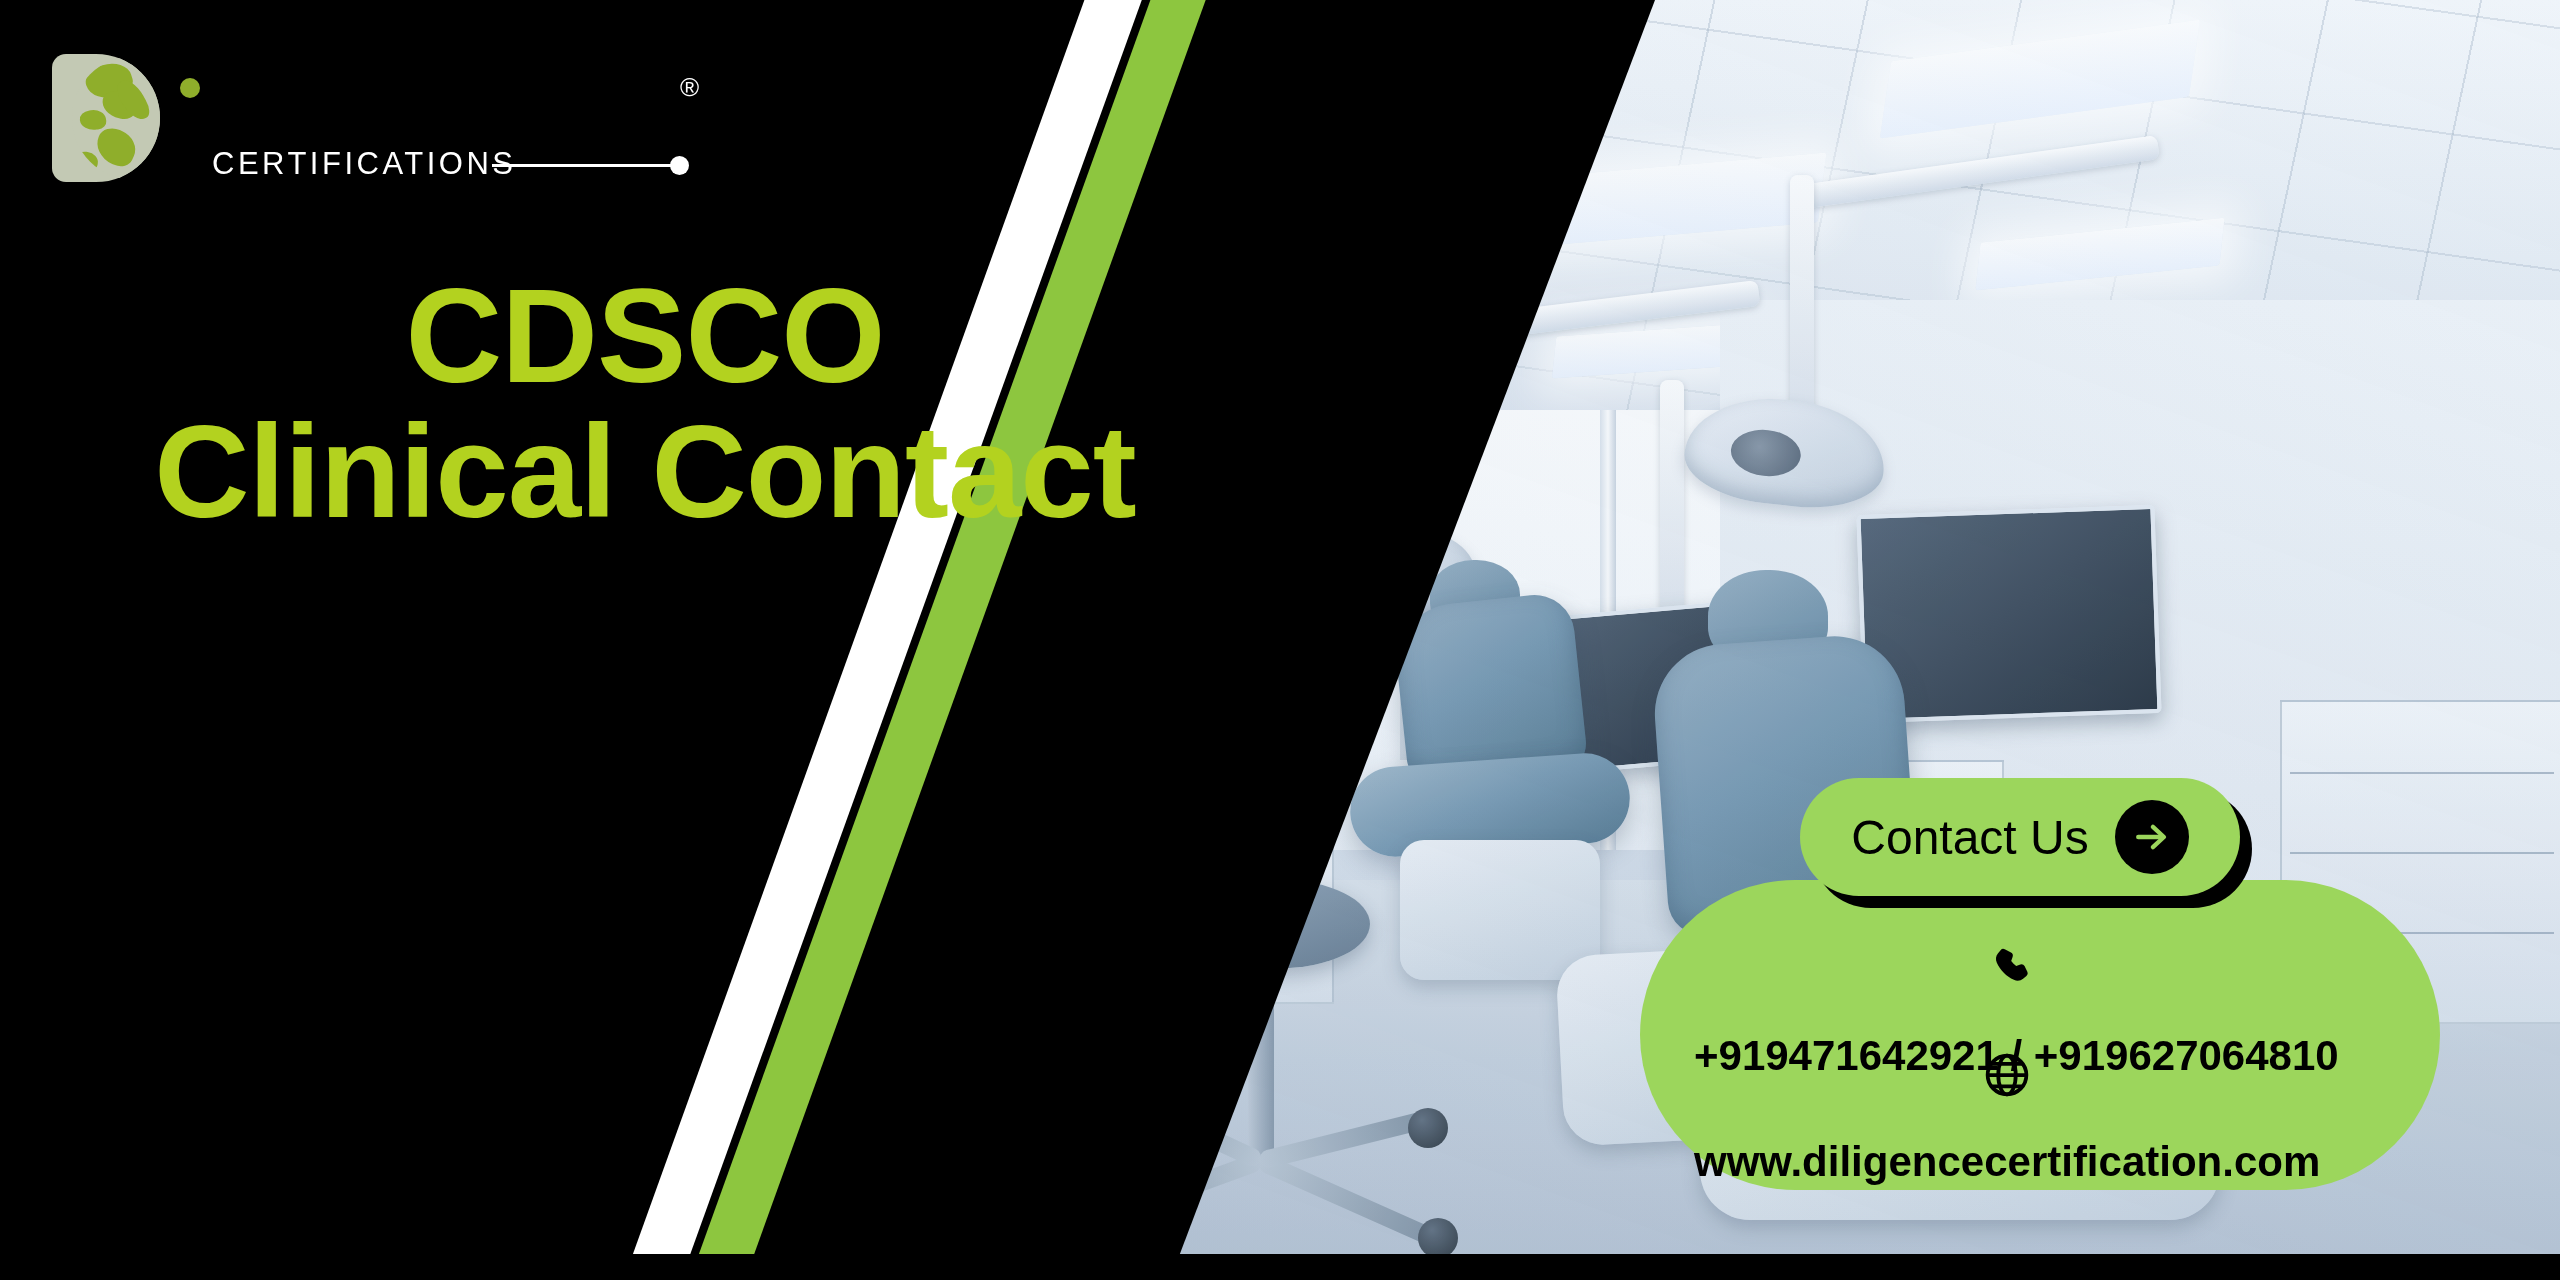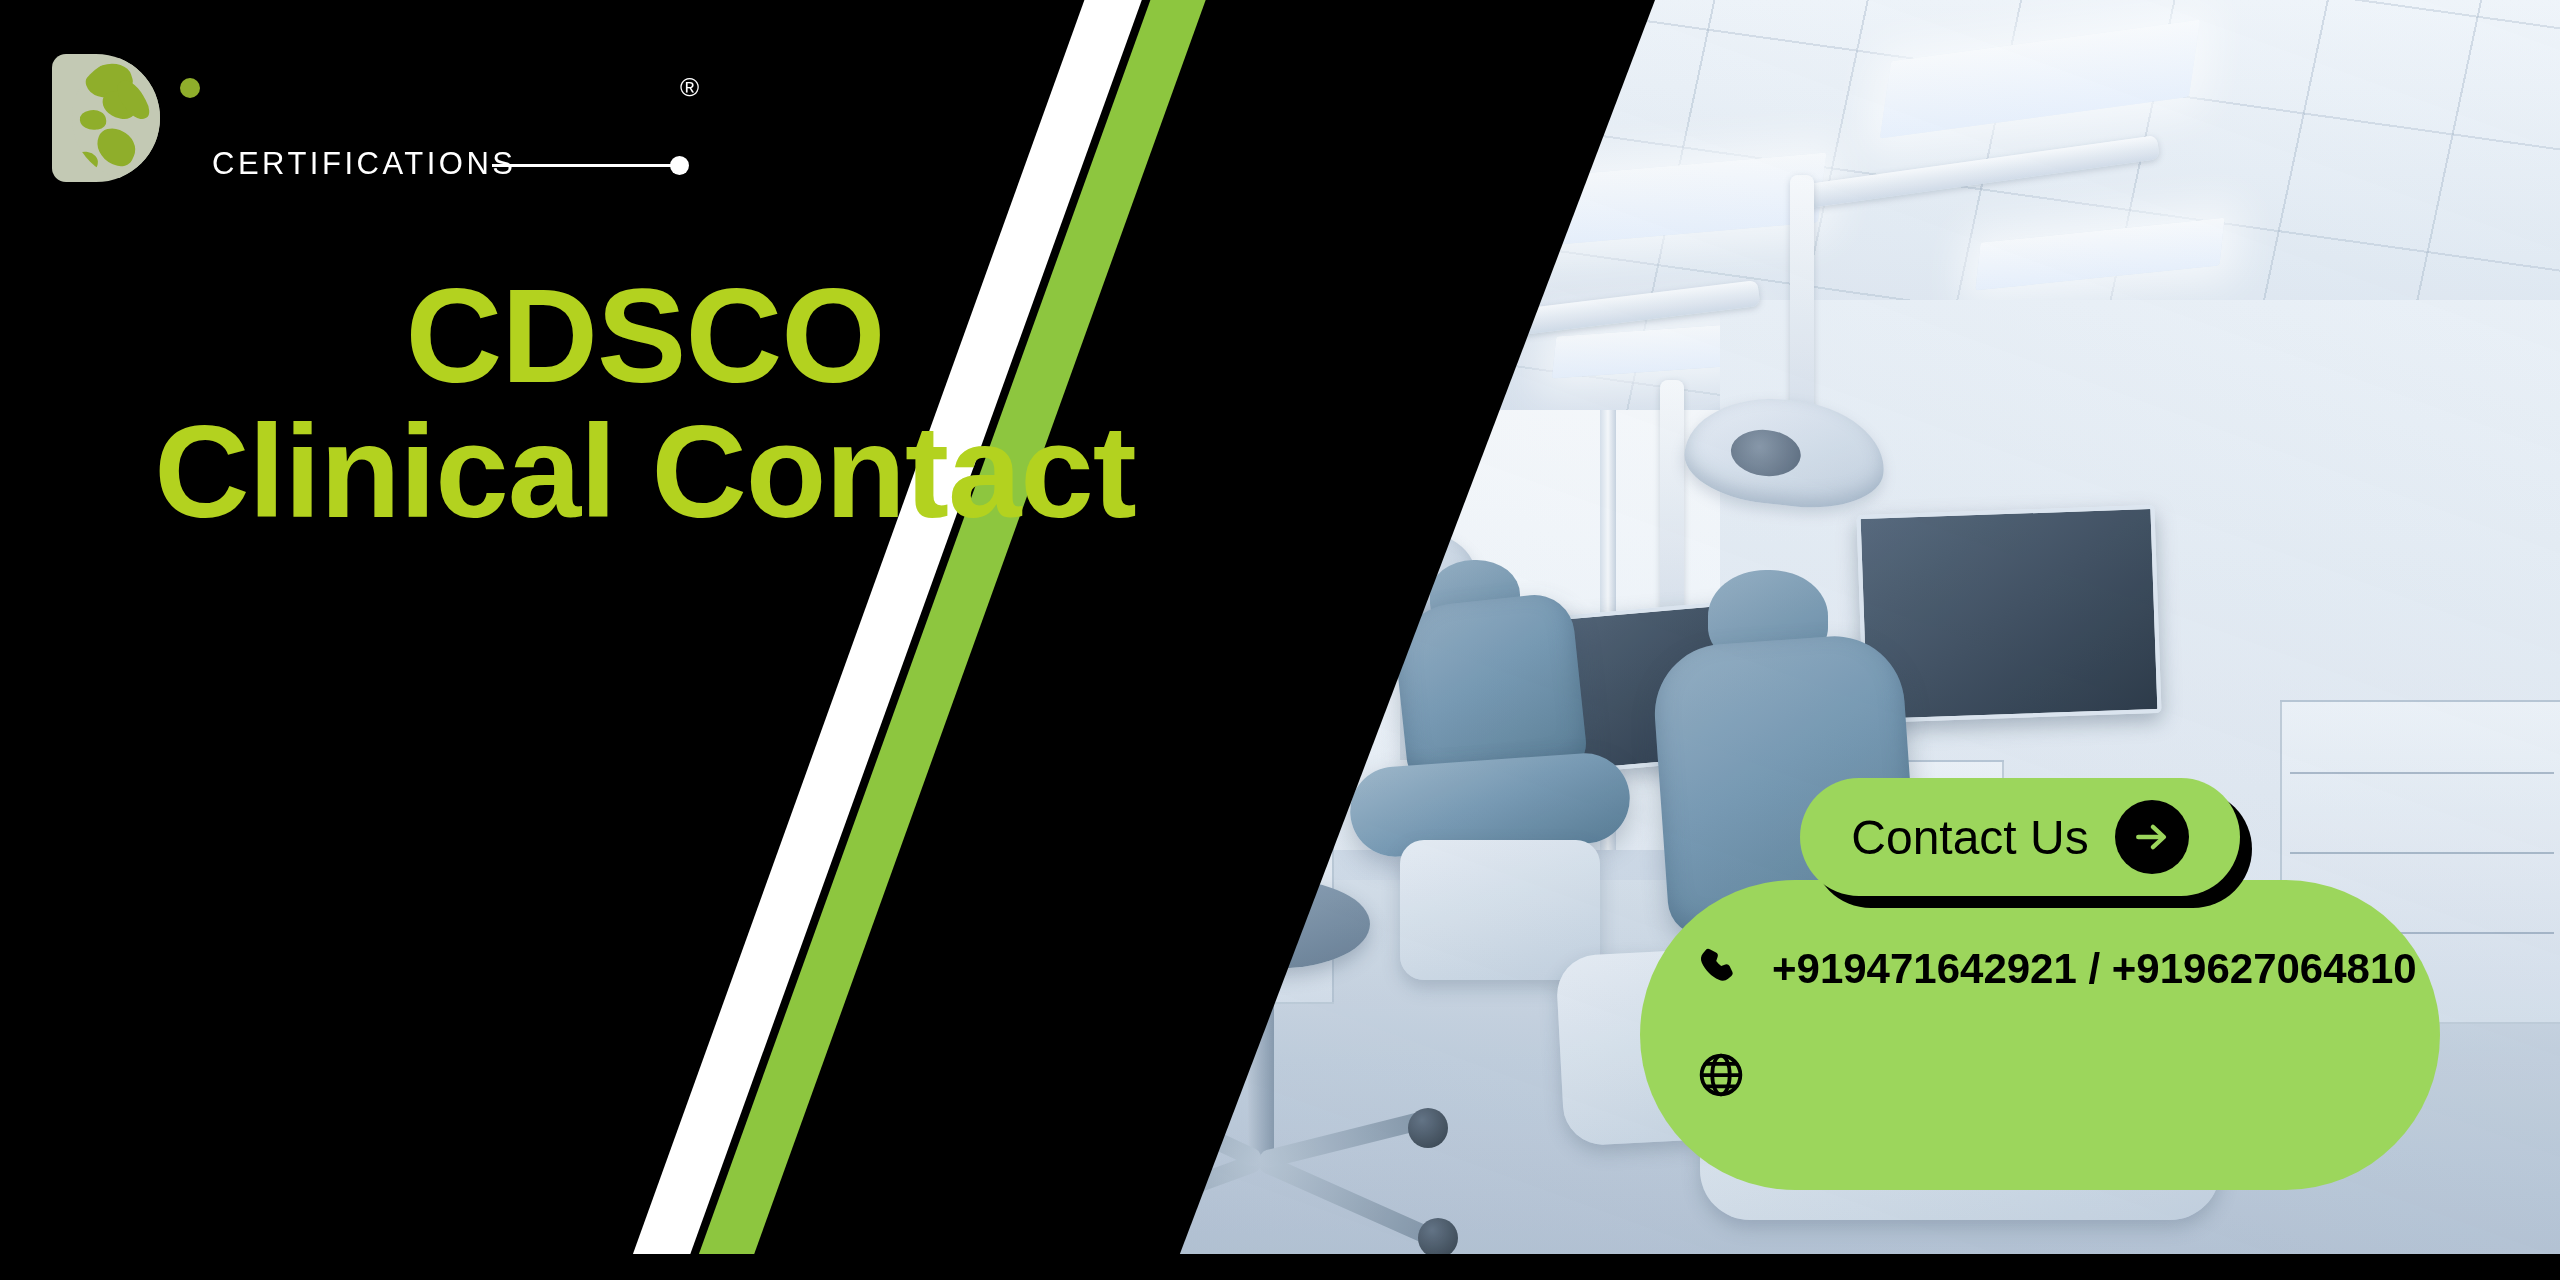--- a/index.html
+++ b/index.html
@@ -362,25 +362,26 @@
     top: 880px;
     width: 800px;
     height: 310px;
     background: #9cd65c;
     border-radius: 160px;
   }
   .contact-row {
     position: absolute;
     display: flex;
     align-items: center;
-    gap: 24px;
+    gap: 36px;
     left: 54px;
     color: #000000;
     font-weight: 700;
     white-space: nowrap;
+    flex-direction: column;
   }
   .row-phone { top: 62px; font-size: 42px; }
   .row-web   { top: 168px; font-size: 42px; }
   .ico {
     width: 54px; height: 54px;
     display: flex; align-items: center; justify-content: center;
     flex: 0 0 54px;
   }
 
   
@@ -550,20 +551,21 @@
     <div class="contact-row row-web">
       <span class="ico">
         <svg width="50" height="50" viewBox="0 0 24 24" fill="none" stroke="#000000" stroke-width="1.8" aria-hidden="true">
           <circle cx="12" cy="12" r="9.3"></circle>
           <ellipse cx="12" cy="12" rx="4.2" ry="9.3"></ellipse>
           <line x1="2.7" y1="12" x2="21.3" y2="12"></line>
           <line x1="4.3" y1="6.6" x2="19.7" y2="6.6"></line>
           <line x1="4.3" y1="17.4" x2="19.7" y2="17.4"></line>
         </svg>
       </span>
+      <span>www.diligencecertification.com</span>
     </div>
   </div>
 
   <div class="cta-shadow"></div>
   <div class="cta">
     <span class="cta-label">Contact Us</span>
     <span class="cta-arrow">
       <svg width="44" height="44" viewBox="0 0 24 24" fill="none" stroke="#9cd65c" stroke-width="2.4" stroke-linecap="round" stroke-linejoin="round" aria-hidden="true">
         <line x1="4.5" y1="12" x2="18" y2="12"></line>
         <polyline points="12.5,6.5 18.5,12 12.5,17.5"></polyline>

